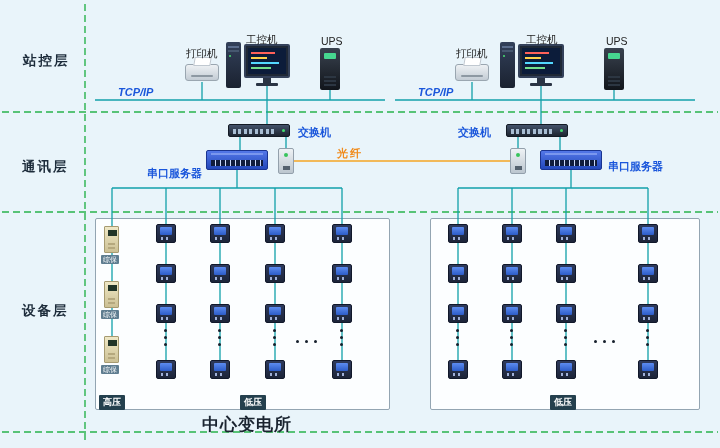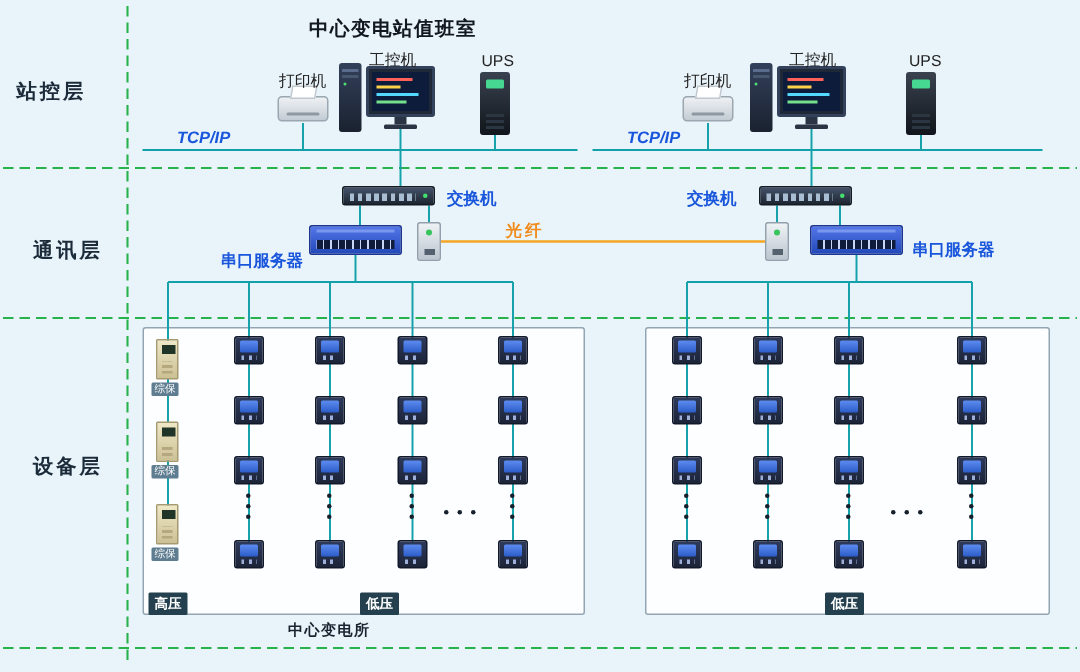--- a/index.html
+++ b/index.html
@@ -14,21 +14,21 @@
   .dev { position:absolute; z-index:3; }
   i { display:block; }
 
   .lbl { position:absolute; z-index:4; white-space:nowrap; color:#222; font-size:10.5px; }
   .title { position:absolute; z-index:4; font-size:13px; font-weight:bold; color:#12181f; text-align:center; letter-spacing:1px; white-space:nowrap; }
   .layer-lbl { position:absolute; z-index:4; font-size:13.5px; font-weight:600; color:#1c2b3a; letter-spacing:2px; white-space:nowrap; }
   .blue { color:#1a56db; font-weight:600; font-size:11px; }
   .tcpip { color:#1a56db; font-style:italic; font-weight:bold; font-size:11px; }
   .fiber-lbl { color:#f08c1e; font-weight:bold; font-size:11px; letter-spacing:2px; }
   .badge { position:absolute; z-index:4; font-size:9px; color:#fff; background:#24404e; padding:1px 4px; border-radius:1px; font-weight:600; white-space:nowrap;font-family:Liberation Serif, serif; }
-  .caption { position:absolute; z-index:4; font-size:10px; font-weight:600; color:#1a2430; text-align:left; letter-spacing:1px; white-space:nowrap; }
+  .caption { position:absolute; z-index:4; font-size:17px; font-weight:600; color:#1a2430; text-align:right; letter-spacing:1px; white-space:nowrap; }
   .relay-tag { position:absolute; z-index:4; font-size:7px; color:#fff; background:#5f7d90; padding:0 2px; border-radius:1px; line-height:9px; white-space:nowrap; }
 
   
   .printer { width:34px; height:17px; background:linear-gradient(#eef1f4,#c3ccd4); border:1px solid #9aa6b0; border-radius:3px; }
   .printer .paper { position:absolute; top:-8px; left:8px; width:17px; height:9px; background:#fff; border:1px solid #c0c8d0; transform:skewX(-10deg); }
   .printer .slot { position:absolute; bottom:3px; left:5px; right:5px; height:2px; background:#8d98a2; border-radius:1px; }
 
   
   .tower { width:15px; height:46px; background:linear-gradient(180deg,#33405a,#1a2230); border-radius:2px; padding-top:4px; }
   .tower .s1 { height:2px; margin:0 2px 2px; background:#5a6c8c; }
@@ -103,25 +103,24 @@
       <path d="M240 137 V150 M286 137 V148"></path>
       <path d="M518 137 V148 M560 137 V150"></path>
       <path d="M237 170 V188 M112 188 H342 M112 188 V350 M166 188 V370 M220 188 V370 M275 188 V370 M342 188 V370"></path>
       <path d="M571 170 V188 M458 188 H648 M458 188 V370 M512 188 V370 M566 188 V370 M648 188 V370"></path>
     </g>
     <g stroke="#f5a623" stroke-width="1.6" fill="none">
       <path d="M294 161 H510"></path>
     </g>
   </svg>
 
-  <div class="layer-lbl" style="left:11px;top:52px">站控层</div>
+  <div class="layer-lbl" style="left:23px;top:52px">站控层</div>
   <div class="layer-lbl" style="left:22px;top:158px">通讯层</div>
   <div class="layer-lbl" style="left:22px;top:302px">设备层</div>
 
-  <div class="title" style="left:197px;top:10px;width:130px">中心变电站值班室</div>
 
   <div class="lbl" style="left:186px;top:47px">打印机</div>
   <div class="lbl" style="left:246px;top:33px">工控机</div>
   <div class="lbl" style="left:321px;top:35px">UPS</div>
   <div class="lbl tcpip" style="left:118px;top:86px">TCP/IP</div>
 
   <div class="dev printer" style="left:185px;top:64px">
       <i class="paper"></i>
       <i class="slot"></i>
     </div>

